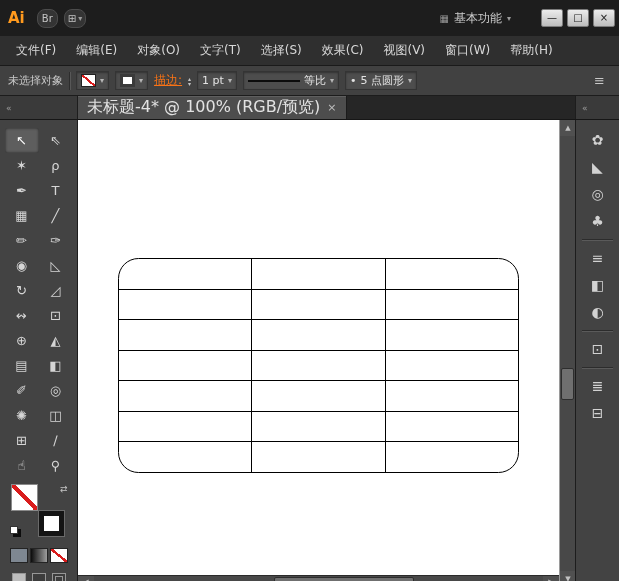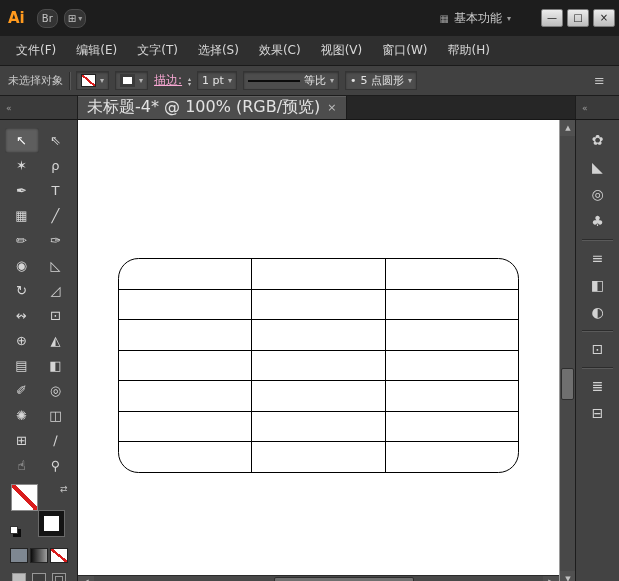--- a/index.html
+++ b/index.html
@@ -26,21 +26,21 @@
   
   .controlbar{height:30px;background:#414141;border-bottom:1px solid #1c1c1c;display:flex;align-items:center;gap:6px;padding:0 8px;}
   .status{font-size:11px;color:#c9c9c9;white-space:nowrap;}
   .vsep{width:1px;height:18px;background:#2d2d2d;box-shadow:1px 0 0 #585858;}
   .combo{height:19px;display:flex;align-items:center;gap:4px;background:#4d4d4d;border:1px solid #343434;
     box-shadow:inset 0 1px 2px rgba(0,0,0,.35);padding:0 4px;font-size:11px;color:#e3e3e3;white-space:nowrap;}
   .combo .arrow{font-size:8px;color:#b5b5b5;}
   .swatch{width:15px;height:13px;background:#ffffff;border:1px solid #222;position:relative;overflow:hidden;}
   .swatch.strokeSw{border:3px solid #3a3a3a;background:#fff;}
   .redslash{position:absolute;inset:0;background:linear-gradient(to top right,transparent 44%,#d91c1c 44%,#d91c1c 56%,transparent 56%);}
-  .stroke-link{font-size:12px;color:#f9a8d4;text-decoration:underline;white-space:nowrap;cursor:pointer;}
+  .stroke-link{font-size:12px;color:#f97316;text-decoration:underline;white-space:nowrap;cursor:pointer;}
   .stepper{display:flex;flex-direction:column;justify-content:center;line-height:5px;}
   .stepper span{font-size:6px;color:#c4c4c4;}
   .linepreview{display:inline-block;width:52px;height:2px;background:#0c0c0c;}
   .cb-spacer{flex:1;}
   .panel-menu{color:#c9c9c9;font-size:13px;padding:0 6px;}
 
   
   .tabbar{height:24px;background:#262626;display:flex;align-items:stretch;border-bottom:1px solid #161616;}
   .tab-side{background:#3a3a3a;display:flex;align-items:center;padding-left:6px;color:#9f9f9f;font-size:9px;}
   .tab-side.left{width:78px;border-right:1px solid #1d1d1d;}
@@ -115,20 +115,21 @@
       <span class="chev">▾</span>
     </div>
     <div class="win-btn">—</div>
     <div class="win-btn">□</div>
     <div class="win-btn">×</div>
   </div>
 
   <div class="menubar">
       <div class="menu-item">文件(F)</div>
       <div class="menu-item">编辑(E)</div>
+      <div class="menu-item">对象(O)</div>
       <div class="menu-item">文字(T)</div>
       <div class="menu-item">选择(S)</div>
       <div class="menu-item">效果(C)</div>
       <div class="menu-item">视图(V)</div>
       <div class="menu-item">窗口(W)</div>
       <div class="menu-item">帮助(H)</div>
     </div>
 
   <div class="controlbar">
     <span class="status">未选择对象</span>

